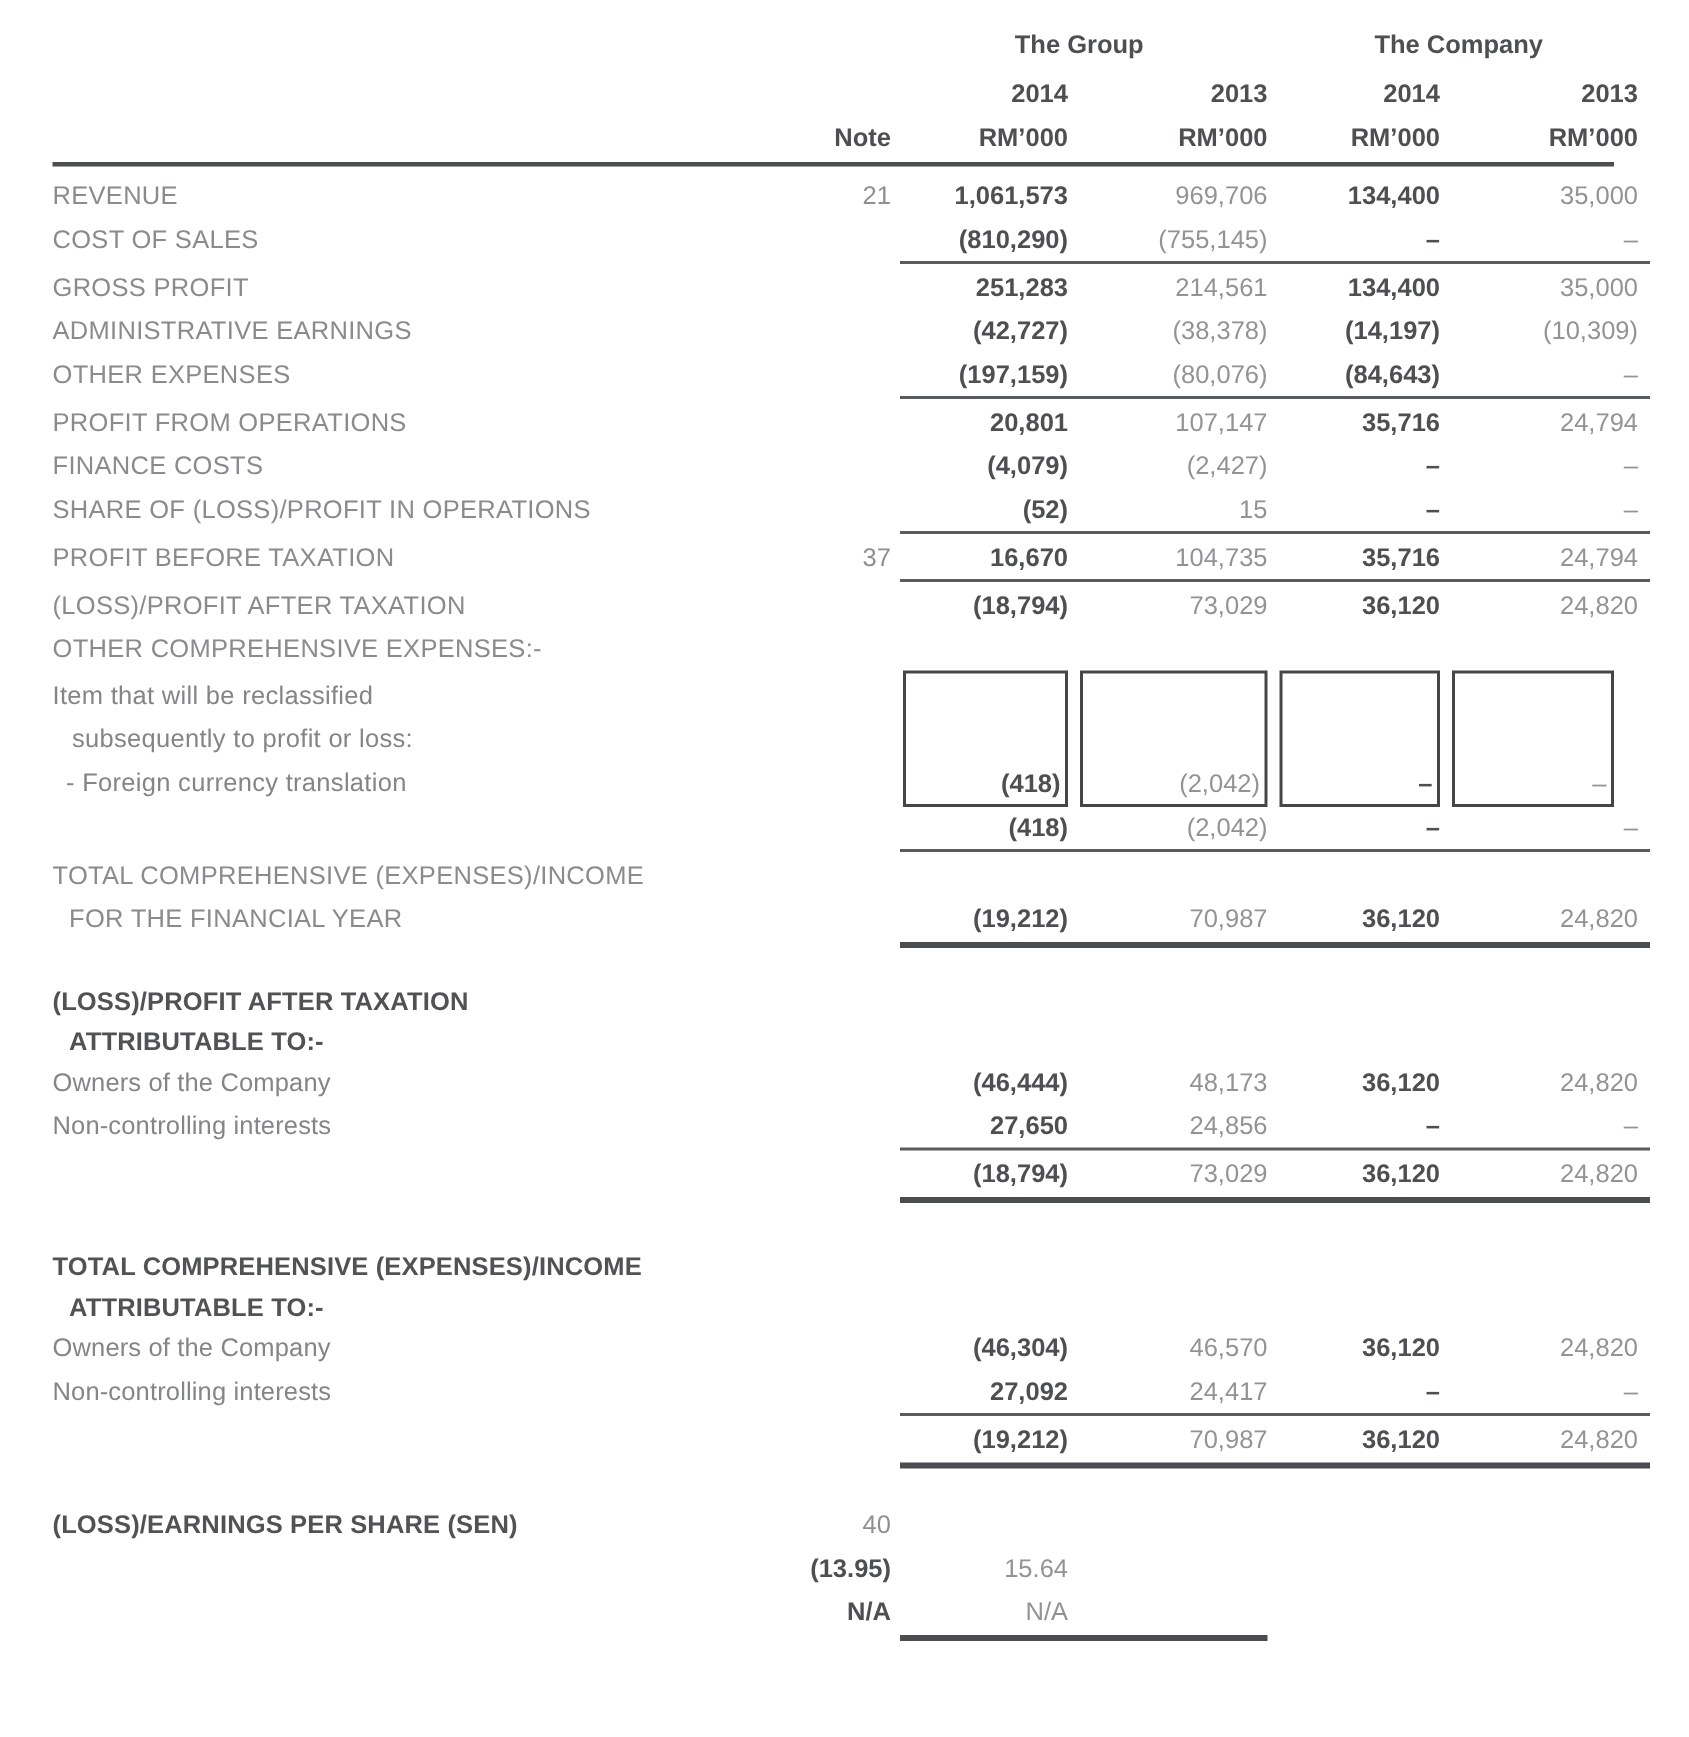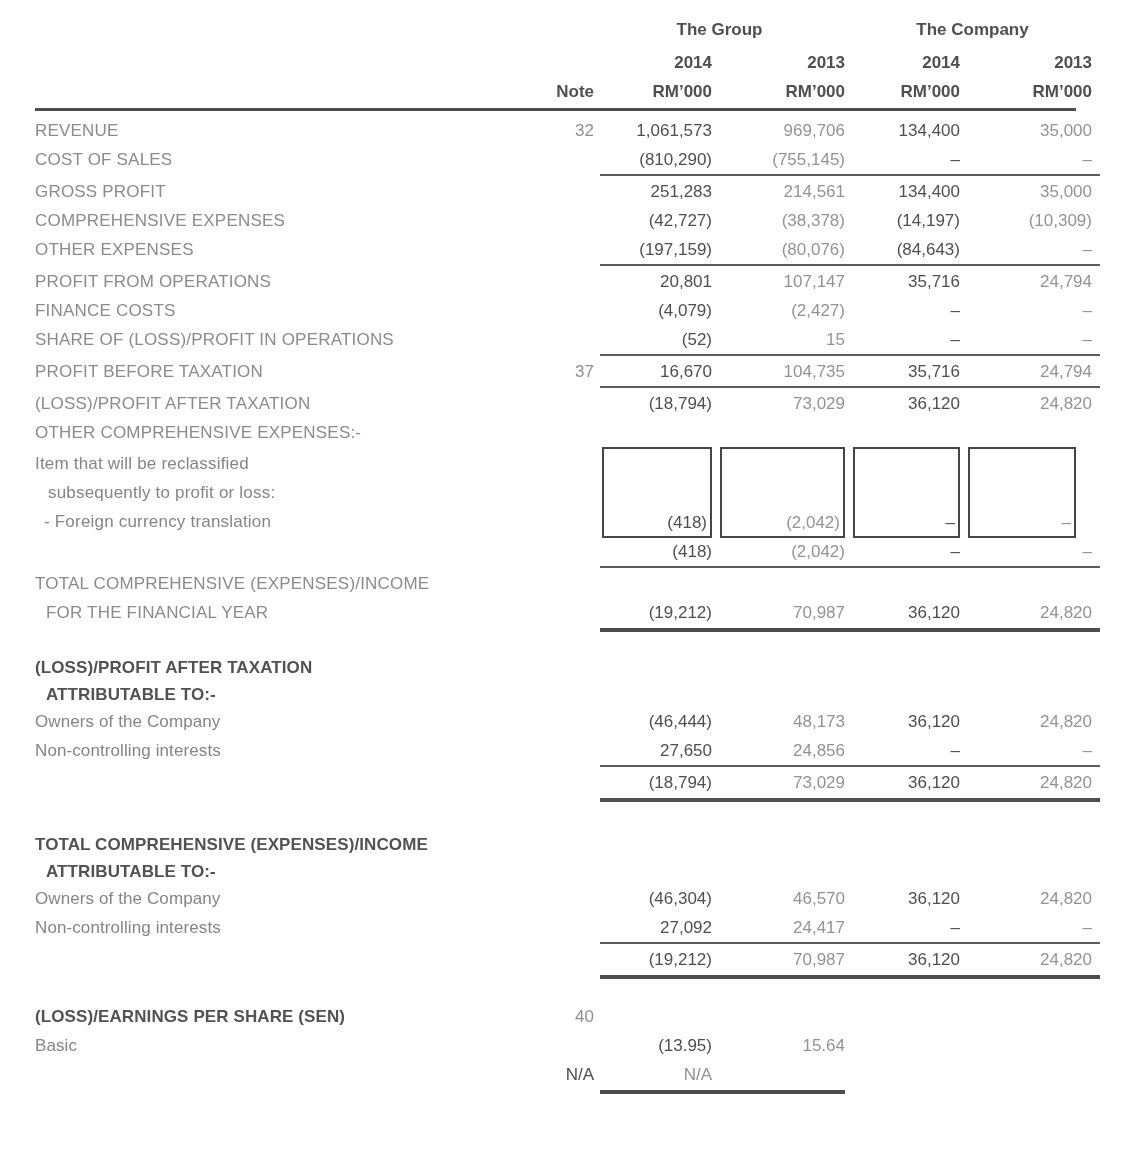--- a/index.html
+++ b/index.html
@@ -20,21 +20,21 @@
     grid-template-columns: 475px 84px 118px 133px 115px 140px;
     align-items: center;
     height: 29px;
   }
   .hrow1 { height: 36px; }
   .hrow { height: 29px; }
   .c-label { text-align: left; letter-spacing: 0.2px; color: #8a8b8e; white-space: nowrap; }
   .c-note  { text-align: right; color: #8e8f92; white-space: nowrap; }
   .c-val   { text-align: right; white-space: nowrap; color: #929396; }
   .c-val.v3 { padding-right: 8px; }
-  .bold    { font-weight: normal; color: #4e4f52; }
+  .bold    { font-weight: bold; color: #4e4f52; }
   .row.heading .c-label { font-weight: bold; color: #515254; letter-spacing: 0.1px; }
   .row.tight { height: 25px; }
   .row.plain .c-label { color: #848588; letter-spacing: 0.1px; }
   .ind1 { padding-left: 11px; }
   .h-span { text-align: center; font-weight: bold; color: #4e4f52; }
   .h-group { grid-column: 3 / span 2; }
   .h-company { grid-column: 5 / span 2; }
   .h-val { text-align: right; font-weight: bold; color: #4e4f52; }
   .h-val.v3 { padding-right: 8px; }
   .h-note { text-align: right; font-weight: bold; color: #4e4f52; }
@@ -95,21 +95,21 @@
       <div class="h-val v3">RM’000</div>
     </div>
     <div class="row hdr-rule-row">
       <div class="hdr-rule"></div>
     </div>
   </div>
 
   <div id="tbody">
       <div class="row body-row caps">
         <div class="c-label">REVENUE</div>
-        <div class="c-note">32</div>
+        <div class="c-note">21</div>
         <div class="c-val v0 bold">1,061,573</div>
         <div class="c-val v1">969,706</div>
         <div class="c-val v2 bold">134,400</div>
         <div class="c-val v3">35,000</div>
       </div>
       <div class="row body-row caps">
         <div class="c-label">COST OF SALES</div>
         <div class="c-note"></div>
         <div class="c-val v0 bold">(810,290)</div>
         <div class="c-val v1">(755,145)</div>
@@ -121,21 +121,21 @@
       </div>
       <div class="row body-row caps">
         <div class="c-label">GROSS PROFIT</div>
         <div class="c-note"></div>
         <div class="c-val v0 bold">251,283</div>
         <div class="c-val v1">214,561</div>
         <div class="c-val v2 bold">134,400</div>
         <div class="c-val v3">35,000</div>
       </div>
       <div class="row body-row caps">
-        <div class="c-label">COMPREHENSIVE EXPENSES</div>
+        <div class="c-label">ADMINISTRATIVE EARNINGS</div>
         <div class="c-note"></div>
         <div class="c-val v0 bold">(42,727)</div>
         <div class="c-val v1">(38,378)</div>
         <div class="c-val v2 bold">(14,197)</div>
         <div class="c-val v3">(10,309)</div>
       </div>
       <div class="row body-row caps">
         <div class="c-label">OTHER EXPENSES</div>
         <div class="c-note"></div>
         <div class="c-val v0 bold">(197,159)</div>
@@ -352,21 +352,20 @@
       </div>
       <div class="row body-row heading gap26">
         <div class="c-label">(LOSS)/EARNINGS PER SHARE (SEN)</div>
         <div class="c-note">40</div>
         <div class="c-val v0 bold"></div>
         <div class="c-val v1"></div>
         <div class="c-val v2 bold"></div>
         <div class="c-val v3"></div>
       </div>
       <div class="row body-row plain">
-        <div class="c-label">Basic</div>
         <div class="c-note"></div>
         <div class="c-val v0 bold">(13.95)</div>
         <div class="c-val v1">15.64</div>
         <div class="c-val v2 bold"></div>
         <div class="c-val v3"></div>
       </div>
       <div class="row body-row plain">
         <div class="c-note"></div>
         <div class="c-val v0 bold">N/A</div>
         <div class="c-val v1">N/A</div>

